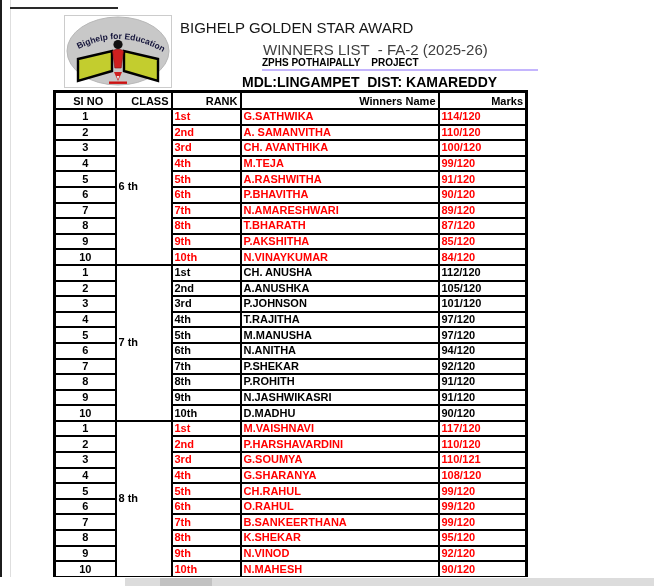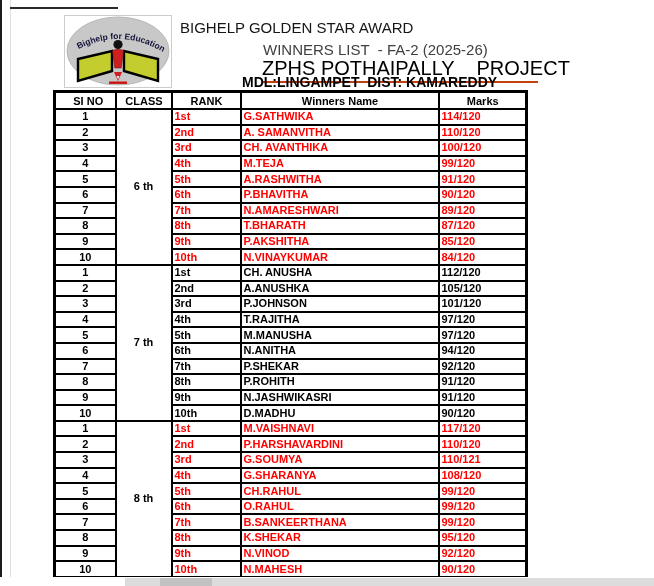--- a/index.html
+++ b/index.html
@@ -16,46 +16,46 @@
   .left-edge      { left: 0; top: 0; width: 2px; height: 586px; background: #1c1c1c; }
   .margin-line    { left: 10px; top: 0; width: 1px; height: 586px; background: #dedede; }
   .top-left-rule  { left: 10px; top: 7px; width: 108px; height: 2px; background: #2a2a2a; }
 
   
   .logo-box { left: 64px; top: 15px; width: 108px; height: 73px; }
 
   
   .title-1 { left: 180px; top: 19px;  font-size: 15px; color: #161616; white-space: pre; text-align: center; }
   .title-2 { left: 263px; top: 41px;  font-size: 15px; color: #404040; white-space: pre; }
-  .title-3 { left: 262px; top: 57px;  font-size: 20px; font-weight: normal; color: #000;
-             white-space: pre; width: 276px; border-bottom: 2px solid #c2410c; padding-bottom: 1px; }
+  .title-3 { left: 262px; top: 57px;  font-size: 10px; font-weight: bold; color: #000;
+             white-space: pre; width: 276px; border-bottom: 2px solid #c4b5fd; padding-bottom: 1px; }
   .title-4 { left: 232px; top: 74px;  font-size: 14px; font-weight: bold; color: #000;
              white-space: pre; border-bottom: 2px solid #000; padding: 0 6px 1px 10px; }
 
   
   .table-wrap { left: 53px; top: 90px; }
   table.winners {
     border-collapse: collapse;
     table-layout: fixed;
     border: 3px solid #000;
     font-size: 11px;
     font-weight: bold;
     color: #000;
   }
   table.winners th, table.winners td {
     border: 2px solid #000;
     padding: 0 2px;
     overflow: hidden;
     white-space: nowrap;
   }
-  table.winners th { height: 15px; text-align: center; padding-left: 3px; font-size: 11px; }
+  table.winners th { height: 15px; text-align: right; padding-left: 3px; font-size: 11px; }
   table.winners th.h-si { text-align: center; padding-left: 8px; }
   table.winners td { height: 13.6px; line-height: 13px; }
   td.c-si    { text-align: center; color: #000 !important; }
-  td.c-class { text-align: center; color: #000 !important; font-size: 11px; }
+  td.c-class { text-align: left; color: #000 !important; font-size: 11px; }
   td.c-rank, td.c-name, td.c-marks { text-align: left; padding-left: 3px; }
 
   .col-si    { width: 61px; }
   .col-class { width: 56px; }
   .col-rank  { width: 69px; }
   .col-name  { width: 198px; }
   .col-marks { width: 88px; }
 
   
   .scrollbar { left: 0; top: 577px; width: 654px; height: 9px; background: #ffffff; }

